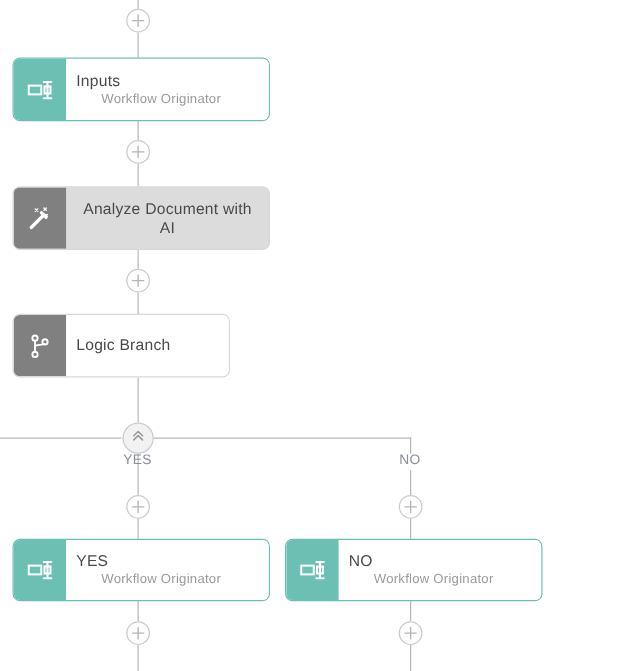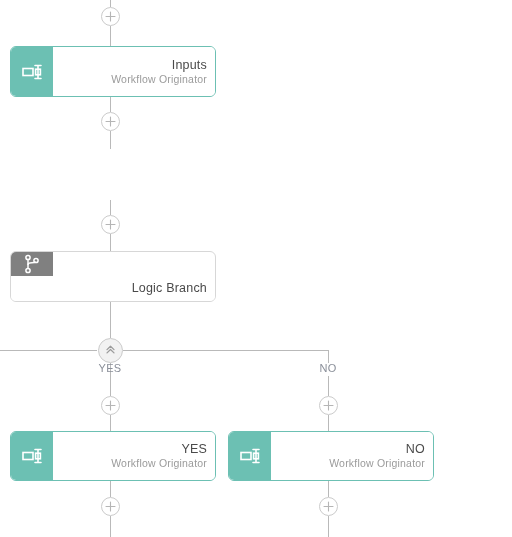--- a/index.html
+++ b/index.html
@@ -84,21 +84,21 @@
     flex: 0 0 auto;
     width: 42px;
     display: flex;
     align-items: center;
     justify-content: center;
   }
   .node-body {
     flex: 1 1 auto;
     display: flex;
     flex-direction: column;
-    align-items: flex-end;
+    align-items: flex-start;
     justify-content: center;
     text-align: center;
     padding: 4px 8px;
   }
   .node-title {
     font-size: 12.5px;
     color: #4a4a4a;
     line-height: 15px;
     letter-spacing: .2px;
   }
@@ -247,22 +247,36 @@
         <path d="M15 5.5 H21 M15 18.5 H21 M18 5.5 V18.5" stroke="#ffffff" stroke-width="1.6" stroke-linecap="round"></path>
         <rect x="15.6" y="9.2" width="4.8" height="5.6" fill="none" stroke="#ffffff" stroke-width="1.6"></rect>
       </svg>
     </div>
     <div class="node-body">
       <div class="node-title">Inputs</div>
       <div class="node-sub">Workflow Originator</div>
     </div>
   </div>
 
-
-  <div class="node grayhead" style="left:10px; top:251px; width:206px; height:51px;flex-direction:column;">
+  <div class="node gray" style="left:10px; top:149px; width:206px; height:51px;">
+    <div class="node-icon">
+      <svg width="24" height="24" viewBox="0 0 24 24">
+        <path d="M5 19 L15 9" stroke="#ffffff" stroke-width="2.6" stroke-linecap="round"></path>
+        <path d="M13.2 7.2 L16.8 10.8" stroke="#ffffff" stroke-width="2.6" stroke-linecap="round"></path>
+        <path d="M8.2 4.1 L10.2 6.1 M10.2 4.1 L8.2 6.1" stroke="#ffffff" stroke-width="1.1" stroke-linecap="round"></path>
+        <path d="M15.2 3.4 L17.0 5.2 M17.0 3.4 L15.2 5.2" stroke="#ffffff" stroke-width="1.1" stroke-linecap="round"></path>
+        <path d="M16.4 8.6 L17.9 10.1 M17.9 8.6 L16.4 10.1" stroke="#ffffff" stroke-width="1" stroke-linecap="round"></path>
+      </svg>
+    </div>
+    <div class="node-body">
+      <div class="node-title">Analyze Document with AI</div>
+    </div>
+  </div>
+
+  <div class="node grayhead" style="left:10px; top:251px; width:174px; height:51px;">
     <div class="node-icon">
       <svg width="24" height="24" viewBox="0 0 24 24">
         <circle cx="8" cy="5.5" r="2.1" fill="none" stroke="#ffffff" stroke-width="1.5"></circle>
         <circle cx="16" cy="8.5" r="2.1" fill="none" stroke="#ffffff" stroke-width="1.5"></circle>
         <circle cx="8" cy="18.5" r="2.1" fill="none" stroke="#ffffff" stroke-width="1.5"></circle>
         <path d="M8 7.6 V16.4" stroke="#ffffff" stroke-width="1.5" stroke-linecap="round"></path>
         <path d="M8 12.5 C8 10.2 13.4 11.4 15.4 10.2" fill="none" stroke="#ffffff" stroke-width="1.5" stroke-linecap="round"></path>
       </svg>
     </div>
     <div class="node-body">

